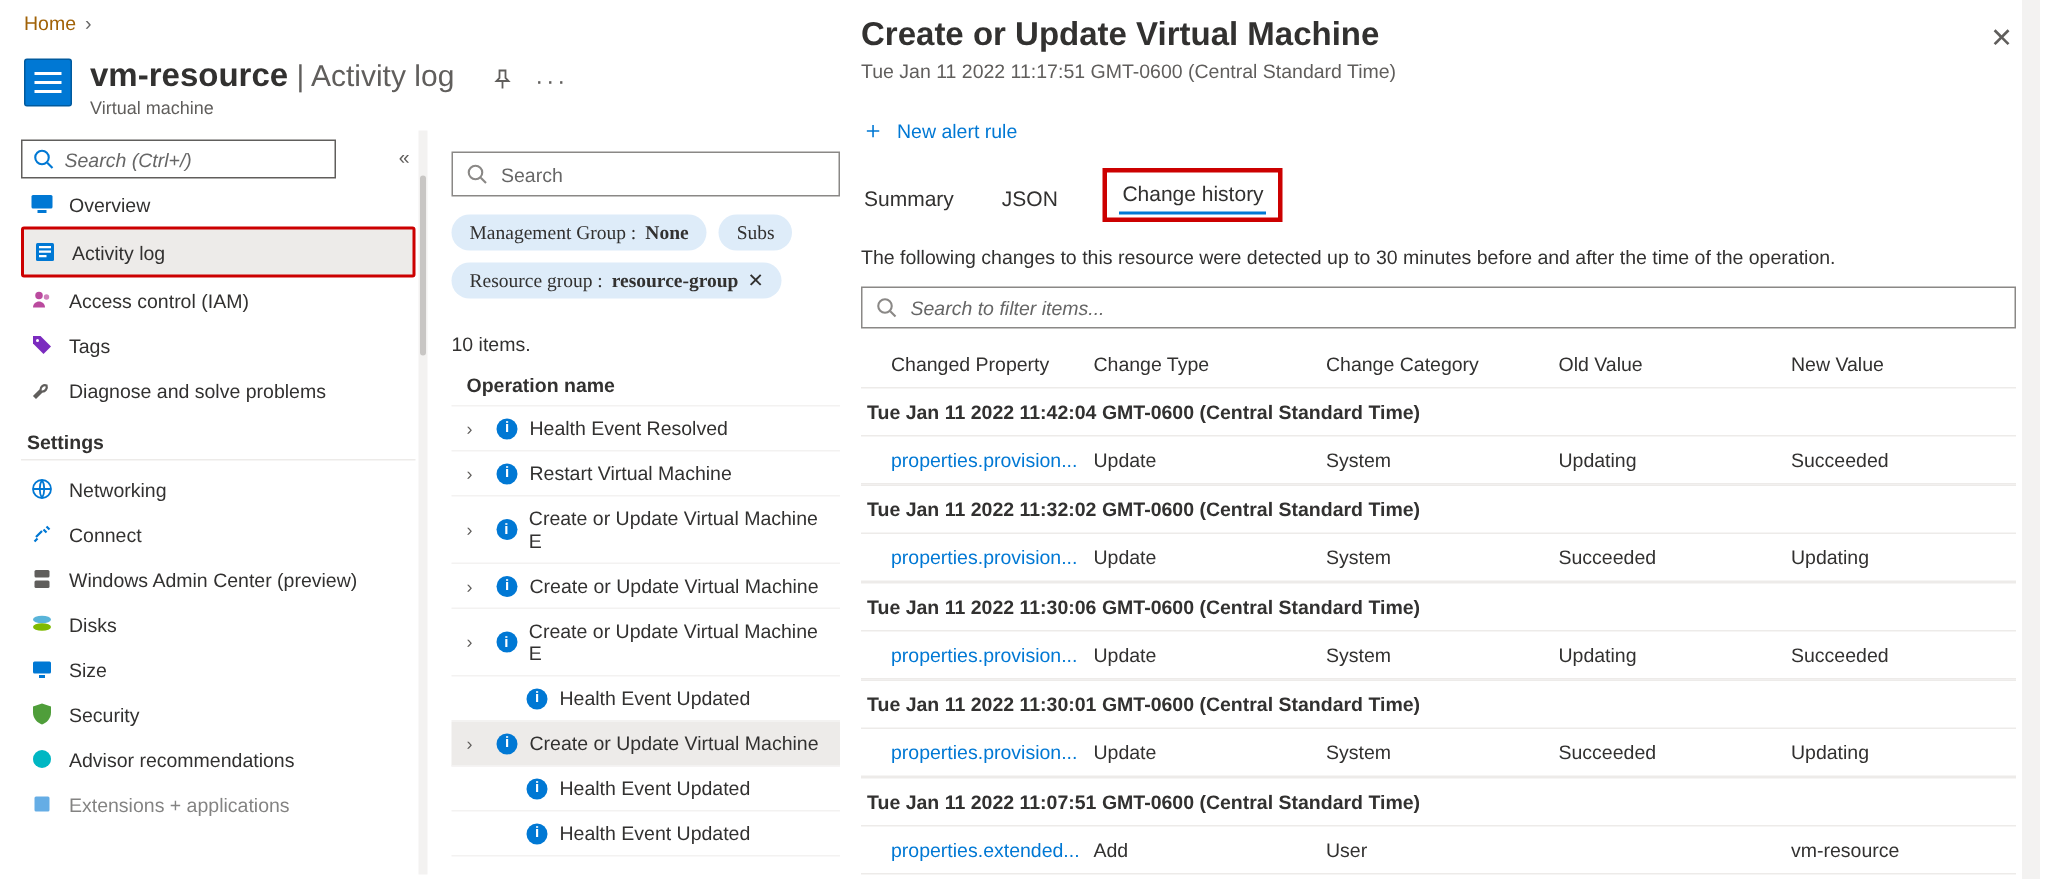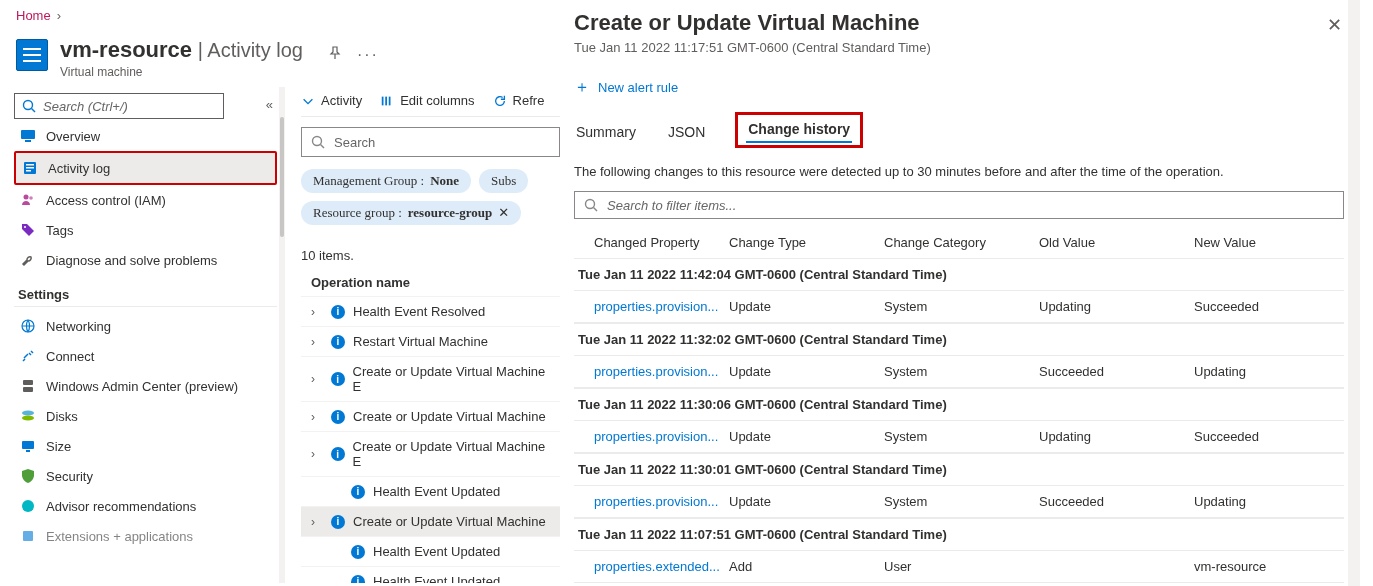--- a/index.html
+++ b/index.html
@@ -1,17 +1,17 @@
 <!DOCTYPE html>
 <html><head>
 <meta charset="utf-8">
 <style>
 * { box-sizing: border-box; margin: 0; padding: 0; }
 body { font-family: 'Segoe UI', Arial, sans-serif; font-size: 13px; color: #323130; background: #fff; width: 1373px; height: 586px; overflow: hidden; position: relative; }
-a { color: #be185d; text-decoration: none; cursor: pointer; }
+a { color: #a16207; text-decoration: none; cursor: pointer; }
 
 
 .main-area { position: absolute; left: 0; top: 0; width: 560px; height: 586px; }
 .breadcrumb { display: flex; align-items: center; gap: 6px; padding: 8px 16px; font-size: 13px; }
 .breadcrumb .chev { color: #666; }
 
 .resource-header { display: flex; align-items: flex-start; padding: 6px 16px 8px 16px; gap: 12px; }
 .resource-icon { width: 32px; height: 32px; background: #0078d4; border: 1px solid #005a9e; border-radius: 2px; display:flex; align-items:center; justify-content:center; flex-shrink:0; margin-top: 2px;}
 .resource-icon::after { content:''; display:block; width:18px; height:2px; background:#fff; box-shadow: 0 -6px 0 #fff, 0 6px 0 #fff; }
 .resource-title { font-size: 22px; font-weight: 600; }
@@ -52,21 +52,21 @@
 
 
 .blade { position:absolute; left:560px; top:0; width:800px; height:586px; background:#fff; padding: 10px 16px 0 14px; border-left:0;}
 .blade-scroll { position:absolute; right:0; top:0; width:12px; height:100%; background:#f3f2f1;}
 .blade-close { position:absolute; right:18px; top:14px; font-size:18px; color:#605e5c; cursor:pointer;}
 .blade-title { font-size:22px; font-weight:600; }
 .blade-subtitle { color:#605e5c; font-size:13px; margin-top:4px;}
 .alert-link { display:flex; align-items:center; gap:8px; margin: 22px 0 14px 0; color:#0078d4; font-size:13px;}
 .tabs { display:flex; gap:28px; align-items:flex-end; border-bottom:0; margin-bottom:16px;}
 .tab { padding: 6px 2px 8px 2px; font-size:14px; cursor:pointer; position:relative;}
-.tab.active { color:#323130; font-weight:700;}
+.tab.active { color:#323130; font-weight:400;}
 .tab.active::after{ content:''; position:absolute; left:0; right:0; bottom:0; height:2px; background:#0078d4;}
 .tab-highlight { border: 3px solid #c00; padding: 2px 8px; display:inline-flex;}
 .tab-highlight .tab { padding: 4px 2px 6px 2px;}
 
 .desc-text { font-size:13px; margin-bottom:12px;}
 .filter-search { display:flex; align-items:center; border:1px solid #8a8886; padding:5px 8px; gap:8px; font-style:italic; color:#666; font-size:13px; width:100%;}
 
 .change-table { width:100%; margin-top:8px;}
 .ct-header { display:flex; font-size:13px; font-weight:400; padding: 8px 0 8px 20px; color:#323130;}
 .ct-header div { font-weight:400;}
@@ -234,42 +234,20 @@
             <svg viewBox="0 0 16 16" fill="#0078d4">
               <rect x="3" y="3" width="10" height="10" rx="1"></rect>
             </svg>
           </span>
         <span>Extensions + applications</span>
       </div>
       <div class="sidebar-scroll"></div>
     </div>
 
     <div class="main-panel">
-      <div class="toolbar">
-        <div class="toolbar-item">
-          <svg viewBox="0 0 16 16" fill="none" stroke="#0078d4" stroke-width="1.5">
-              <path d="M3 6l5 5 5-5"></path>
-            </svg>
-          <span>Activity</span>
-        </div>
-        <div class="toolbar-item">
-          <svg viewBox="0 0 16 16" fill="#0078d4">
-              <rect x="2" y="3" width="2" height="10"></rect>
-              <rect x="6" y="3" width="2" height="10"></rect>
-              <rect x="10" y="3" width="2" height="10"></rect>
-            </svg>
-          <span>Edit columns</span>
-        </div>
-        <div class="toolbar-item">
-          <svg viewBox="0 0 16 16" fill="none" stroke="#0078d4" stroke-width="1.5">
-              <path d="M13 8a5 5 0 1 1-2-4M13 2v4h-4"></path>
-            </svg>
-          <span>Refre</span>
-        </div>
-      </div>
 
       <div class="search-filter">
         <svg class="ico" viewBox="0 0 16 16" fill="none" stroke="#8a8886" stroke-width="1.4">
             <circle cx="7" cy="7" r="4.5"></circle>
             <line x1="10.5" y1="10.5" x2="14" y2="14"></line>
           </svg>
         <span>Search</span>
       </div>
 
       <div class="filter-pills">

